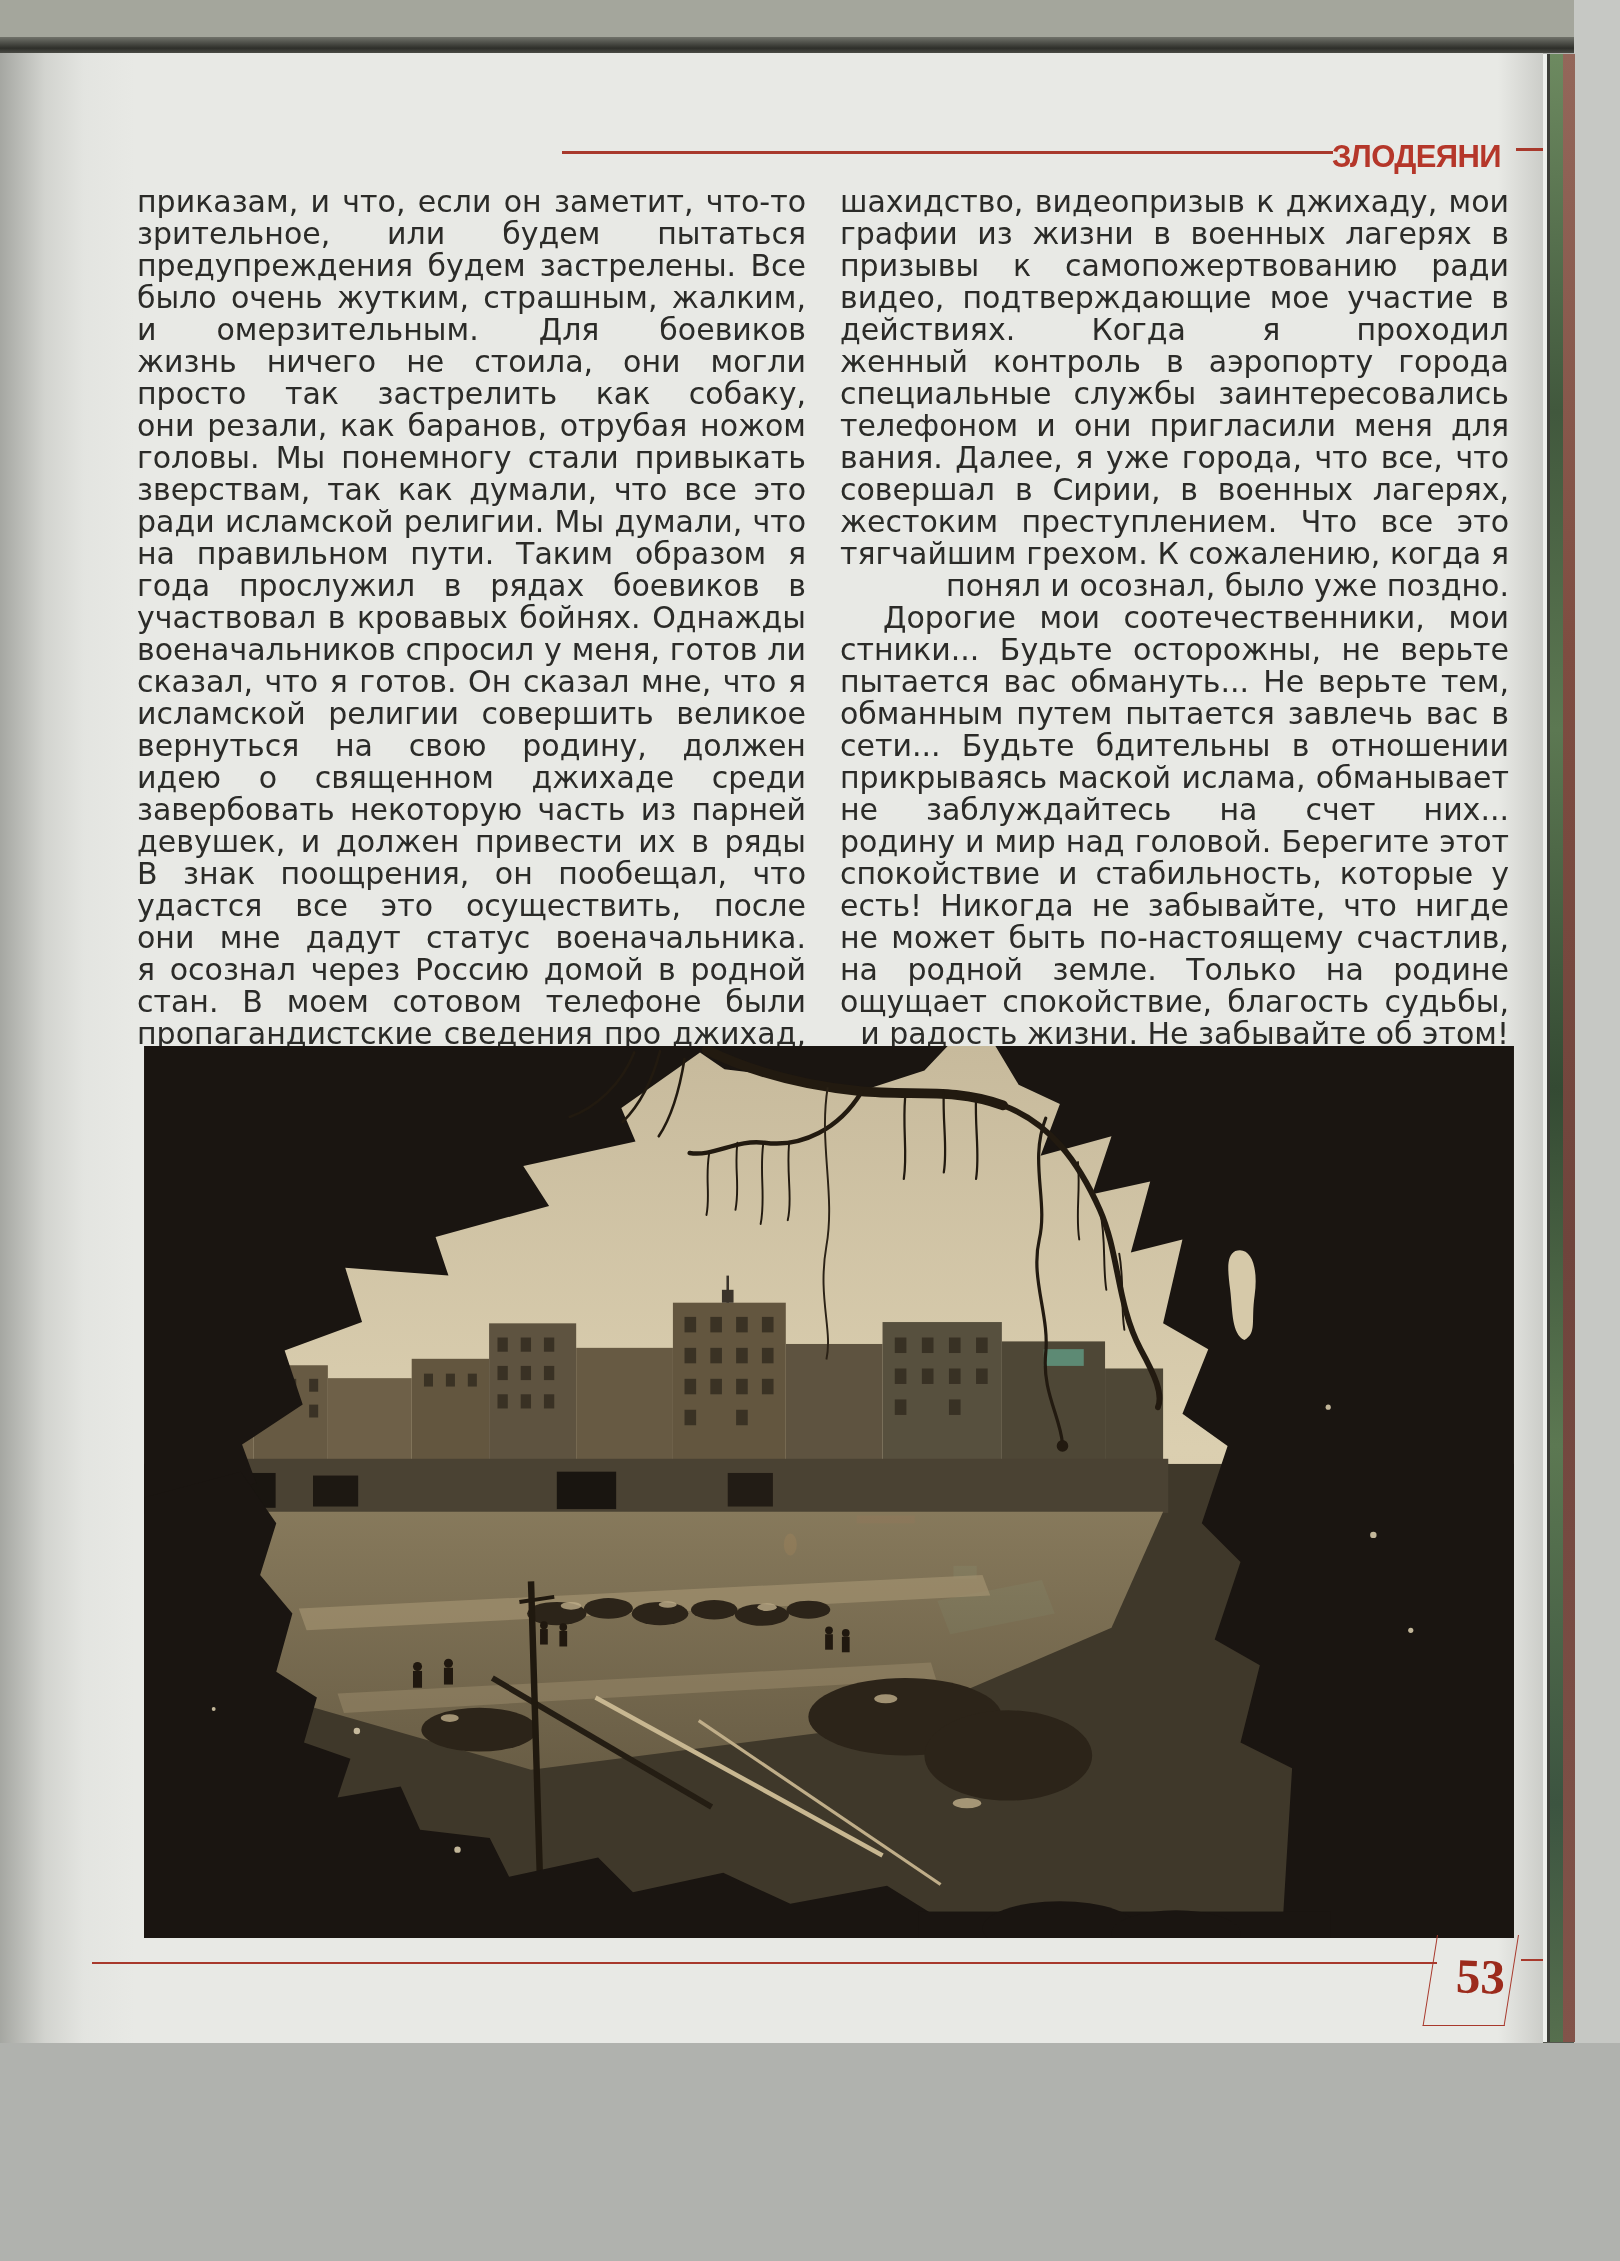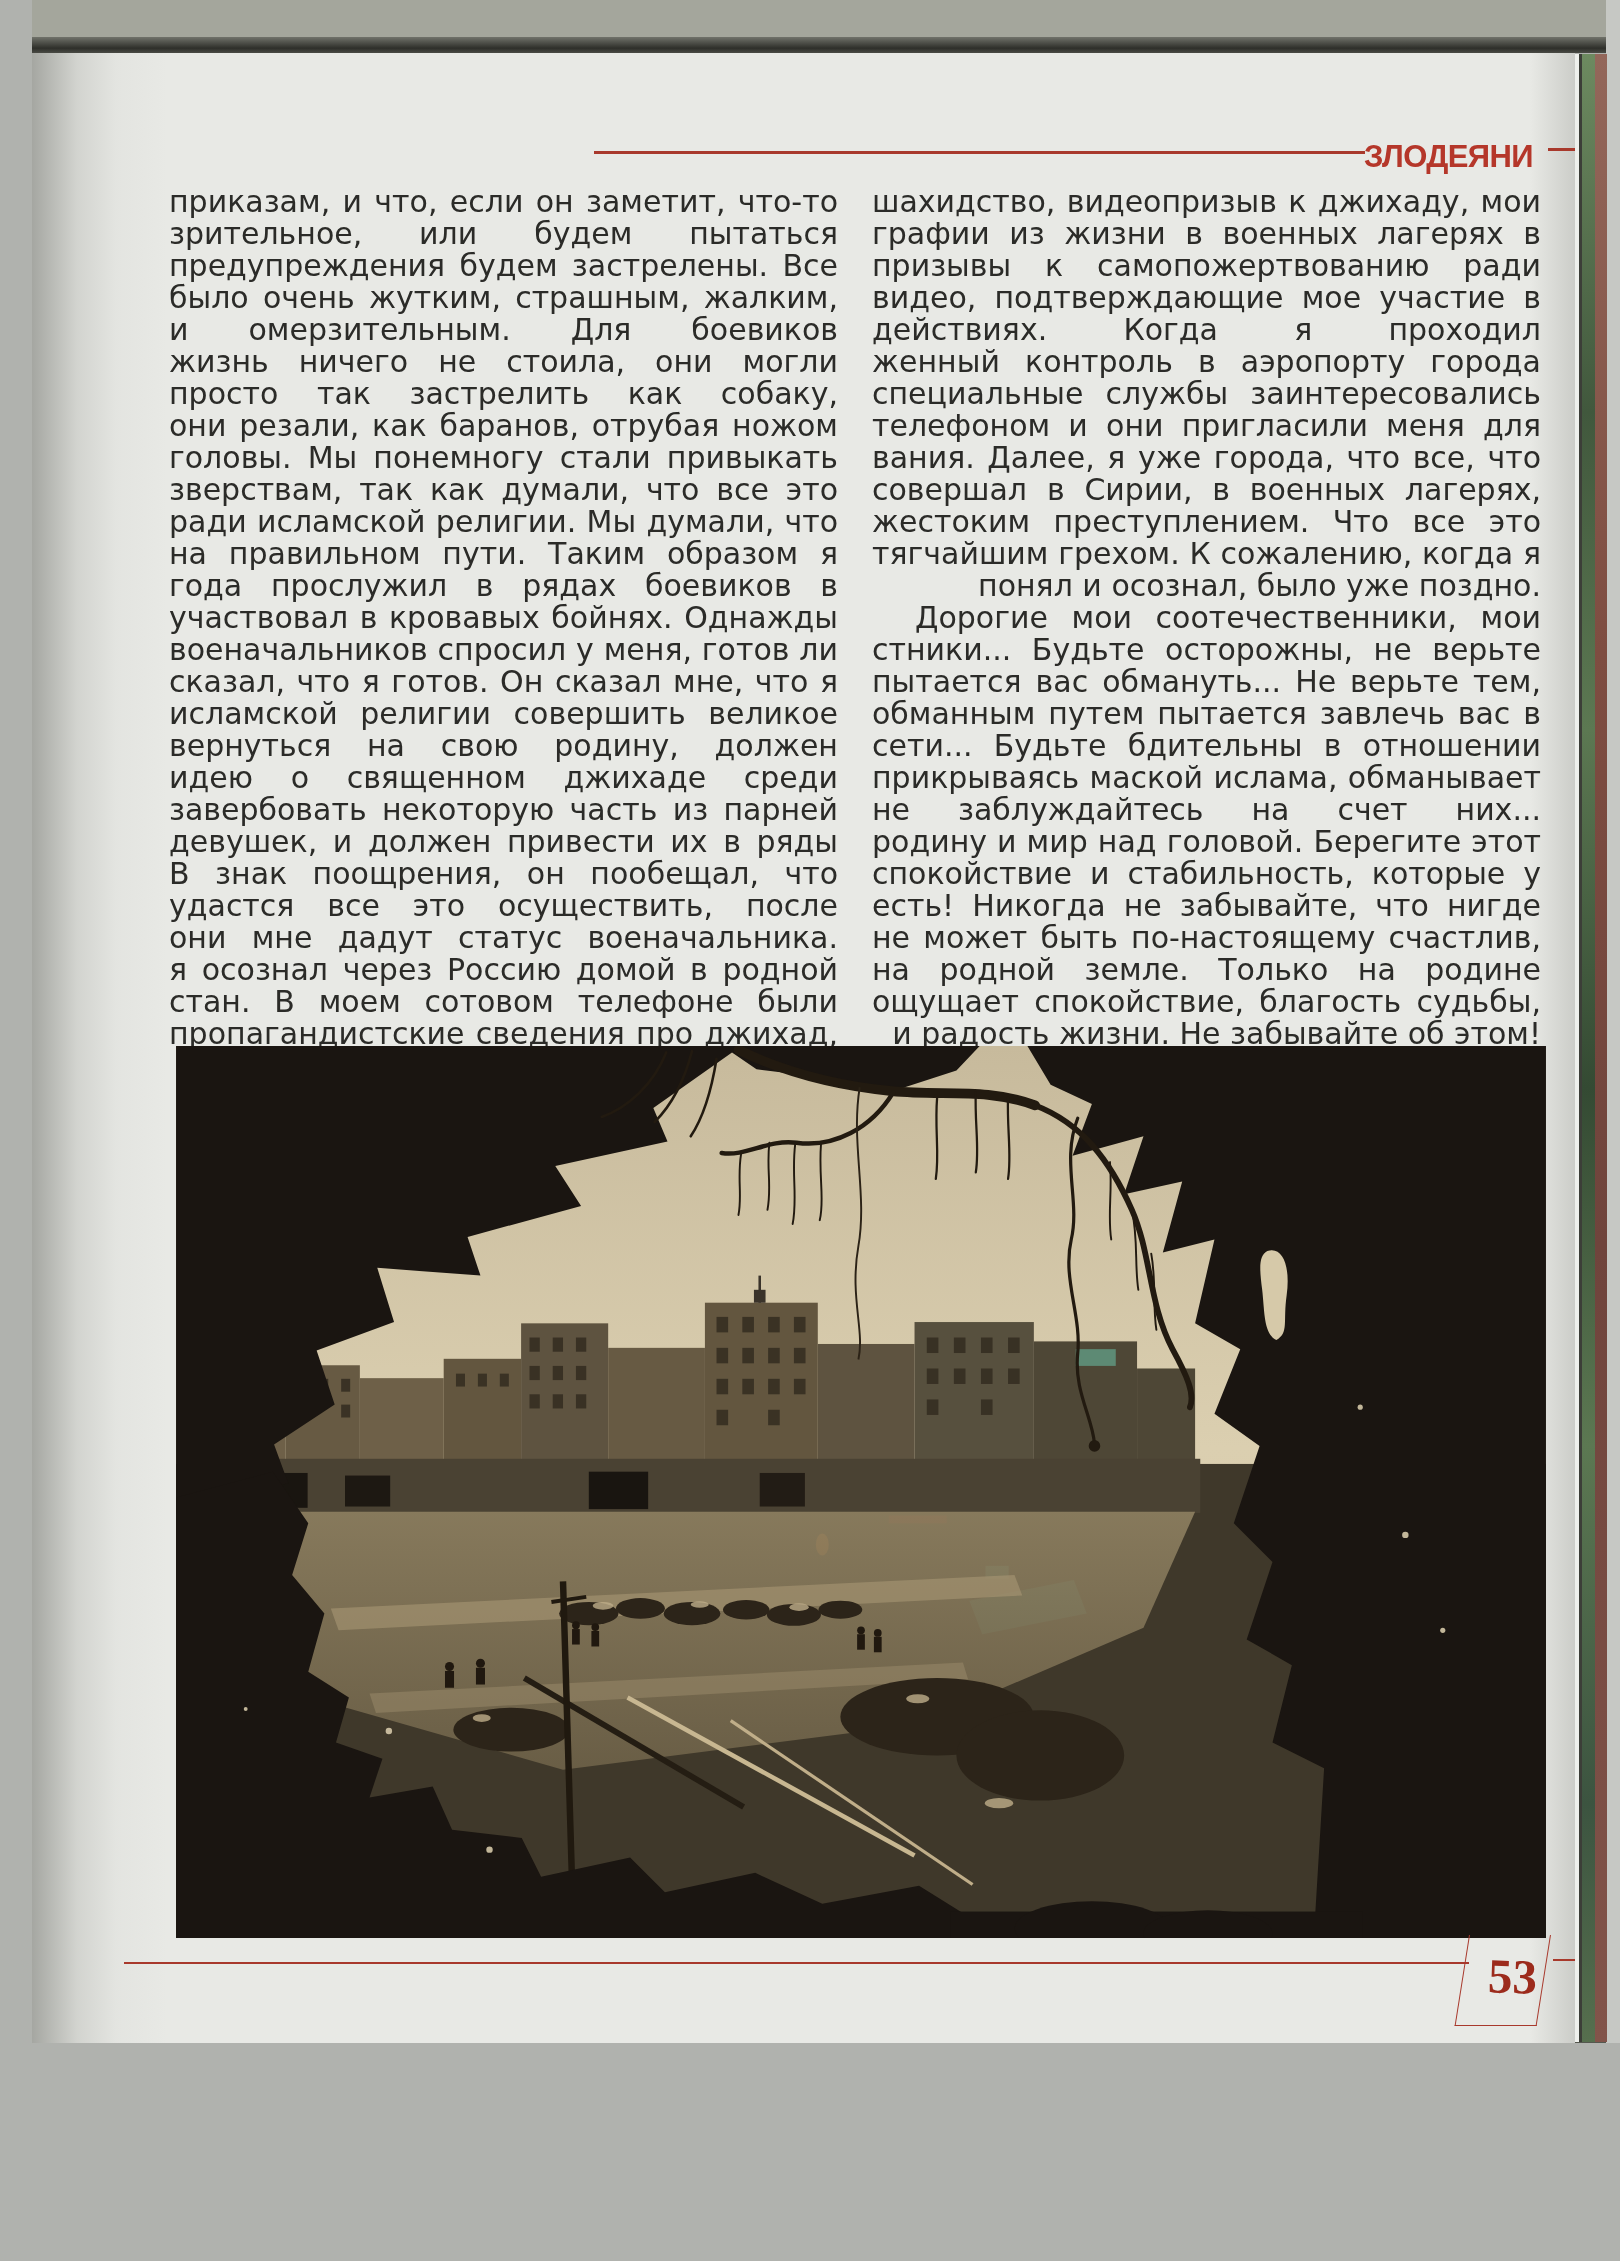--- a/index.html
+++ b/index.html
@@ -1,21 +1,21 @@
 <!DOCTYPE html>
 <html style="--accent-red: #b5372a; --rule-red: #a8392c; --page-number-red: #9c2b1c; --text: #2b2b28; --paper: #e8e9e5; --scanner-top: #a4a69c; --scanner-side: #c6c8c4; --scanner-bottom: #b0b2ae; --photo-wall: #1a1511; --photo-sky: #d3c6a6; --edge-green: #5c7852; --edge-brown: #7e4d41;font-size:10.3px"><head>
 <meta charset="utf-8">
 <style>
   html,body{margin:0;padding:0;}
   body{
     width:1620px;height:2261px;position:relative;overflow:hidden;
     background:var(--scanner-bottom,#b0b2ae);
     font-family:"DejaVu Sans","Liberation Sans",sans-serif;
   }
-  .scan{position:absolute;inset:0;margin-left:32px;}
+  .scan{position:absolute;inset:0;}
   .bg-top{position:absolute;left:0;top:0;width:1620px;height:37px;background:var(--scanner-top,#a4a69c);}
   .bg-top-shadow{position:absolute;left:0;top:37px;width:1620px;height:15.5px;
     background:linear-gradient(180deg,#70726a, #2e2f2a 70%, #4a4b45);}
   .bg-right{position:absolute;left:1574px;top:0;width:46px;height:2261px;background:var(--scanner-side,#c6c8c4);}
 
   .page{position:absolute;left:0;top:53px;width:1543px;height:1990px;
     background:var(--paper,#e8e9e5);}
   .gutter{position:absolute;left:0;top:0;width:142px;height:100%;
     background:linear-gradient(90deg,rgba(110,112,106,.55),rgba(160,162,156,.30) 45px,rgba(200,202,198,.15) 84px,rgba(0,0,0,0) 135px);}
   .page-right-shade{position:absolute;right:0;top:0;width:45px;height:100%;

